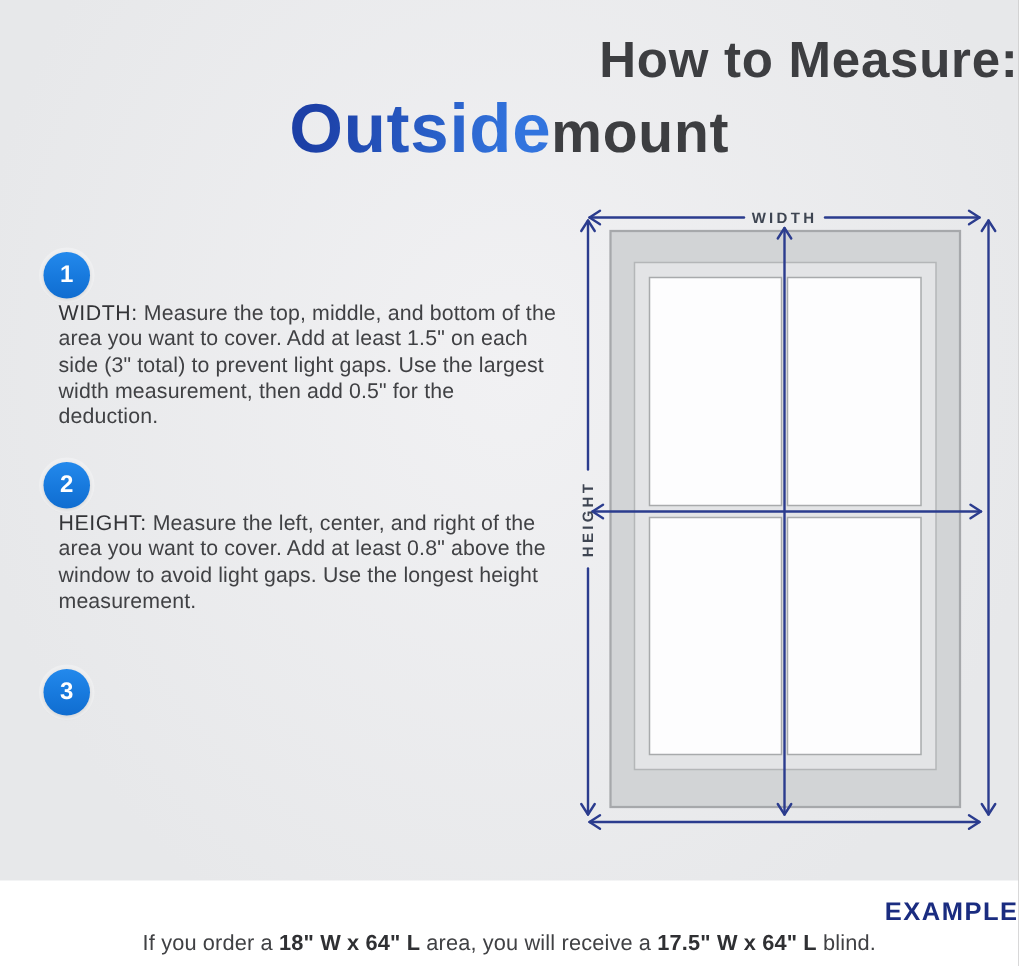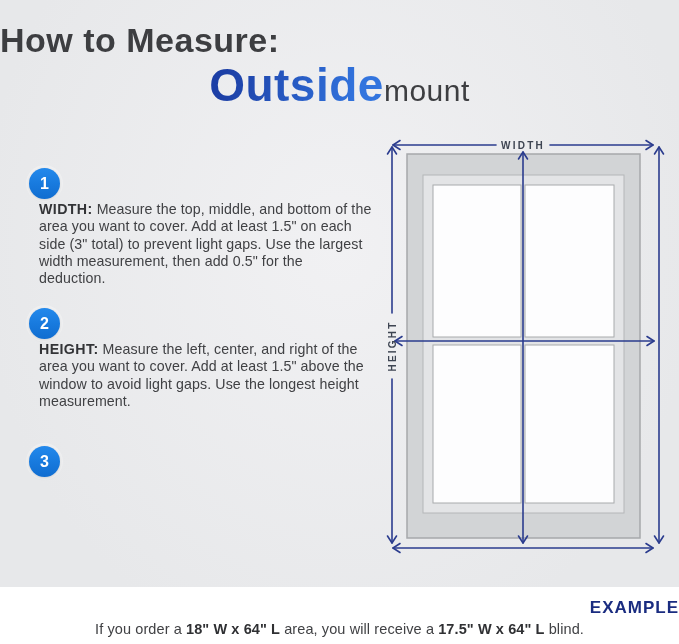--- a/index.html
+++ b/index.html
@@ -2,41 +2,41 @@
 <html style="--background-top: #f1f1f3; --background-edge: #e7e8ea; --title-text: #3d3e41; --accent-blue-dark: #1c3fa6; --accent-blue-bright: #3274de; --step-badge-blue: #1779dd; --body-text: #404144; --arrow-navy: #2b3c8e; --diagram-label: #3e4552; --example-heading-navy: #1a2c80; --footer-background: #ffffff; --frame-gray: #d2d4d6; --frame-border: #a6a8ab; --sash-gray: #e3e4e6; --sash-border: #b4b6b8; --pane-white: #fdfdfe; --pane-border: #a8aaac;"><head>
 <meta charset="utf-8">
 <style>
   html,body{margin:0;padding:0;background:#ccc;}
   .stage{
     position:relative;width:679px;height:644px;overflow:hidden;
     font-family:"Liberation Sans",sans-serif;
     background:radial-gradient(ellipse at 50% 38%, var(--background-top) 0%, var(--background-edge) 75%);
   }
   
-  .title-block{position:absolute;top:20px;left:0;width:100%;text-align:left;}
+  .title-block{position:absolute;top:20px;left:0;width:100%;text-align:right;}
   .title-line1{font-size:34px;font-weight:700;color:var(--title-text);letter-spacing:.5px;line-height:40px;}
   .title-line2{display:flex;justify-content:center;align-items:baseline;gap:0;margin-top:1px;}
   .title-accent{
     font-size:46px;font-weight:800;letter-spacing:.5px;line-height:48px;
     background:linear-gradient(100deg,var(--accent-blue-dark) 10%,var(--accent-blue-bright) 85%);
     -webkit-background-clip:text;background-clip:text;color:transparent;-webkit-text-fill-color:transparent;
   }
-  .title-mount{font-size:30px;font-weight:400;color:var(--title-text);letter-spacing:.5px;}
+  .title-mount{font-size:38px;font-weight:700;color:var(--title-text);letter-spacing:.5px;}
   
   .step-badge{
     position:absolute;left:29px;width:31px;height:31px;border-radius:50%;
     background:linear-gradient(180deg,#2389ec 0%,var(--step-badge-blue) 55%,#106dd0 100%);
     color:#fff;font-size:16px;font-weight:700;display:flex;align-items:center;justify-content:center;
     box-shadow:0 0 0 3px rgba(255,255,255,.30), 0 1px 3px rgba(0,0,0,.18);
   }
   .step-text{
     position:absolute;left:39px;width:334px;margin:0;
     font-size:14.2px;line-height:17.3px;color:var(--body-text);letter-spacing:.1px;
   }
-  .step-text b{font-weight:700;color:#333437;letter-spacing:.4px;}
+  .step-text b{font-weight:400;color:#333437;letter-spacing:.4px;}
   
   .diagram{position:absolute;left:370px;top:125px;width:309px;height:470px;}
   .diagram text{
     font-family:"Liberation Sans",sans-serif;font-size:10px;font-weight:700;
     letter-spacing:2.2px;fill:var(--diagram-label);
   }
   
   .footer{
     position:absolute;left:0;top:587px;width:100%;height:57px;
     background:var(--footer-background);text-align:center;
@@ -55,21 +55,21 @@
     <div class="title-line2">
       <span class="title-accent">Outside</span>
       <span class="title-mount">mount</span>
     </div>
   </header>
 
   <div class="step-badge" style="top:168px">1</div>
   <p class="step-text" style="top:201px"><b>WIDTH:</b> <span>Measure the top, middle, and bottom of the area you want to cover. Add at least 1.5" on each side (3" total) to prevent light gaps. Use the largest width measurement, then add 0.5" for the deduction.</span></p>
 
   <div class="step-badge" style="top:308px">2</div>
-  <p class="step-text" style="top:341px"><b>HEIGHT:</b> <span>Measure the left, center, and right of the area you want to cover. Add at least 1.5" above the window to avoid light gaps. Use the longest height measurement.</span></p>
+  <p class="step-text" style="top:341px"><b>HEIGHT:</b> <span>Measure the left, center, and right of the area you want to cover. Add at least 0.8" above the window to avoid light gaps. Use the longest height measurement.</span></p>
 
   <div class="step-badge" style="top:446px">3</div>
 
   <svg class="diagram" viewBox="370 125 309 470">
 
     <g>
       <rect x="407" y="154" width="233" height="384" style="fill:var(--frame-gray);stroke:var(--frame-border)" stroke-width="1.5"></rect>
       <rect x="423" y="175" width="201" height="338" style="fill:var(--sash-gray);stroke:var(--sash-border)" stroke-width="1"></rect>
       <g style="fill:var(--pane-white);stroke:var(--pane-border)" stroke-width="1">
         <rect x="433" y="185" width="88" height="152"></rect>

